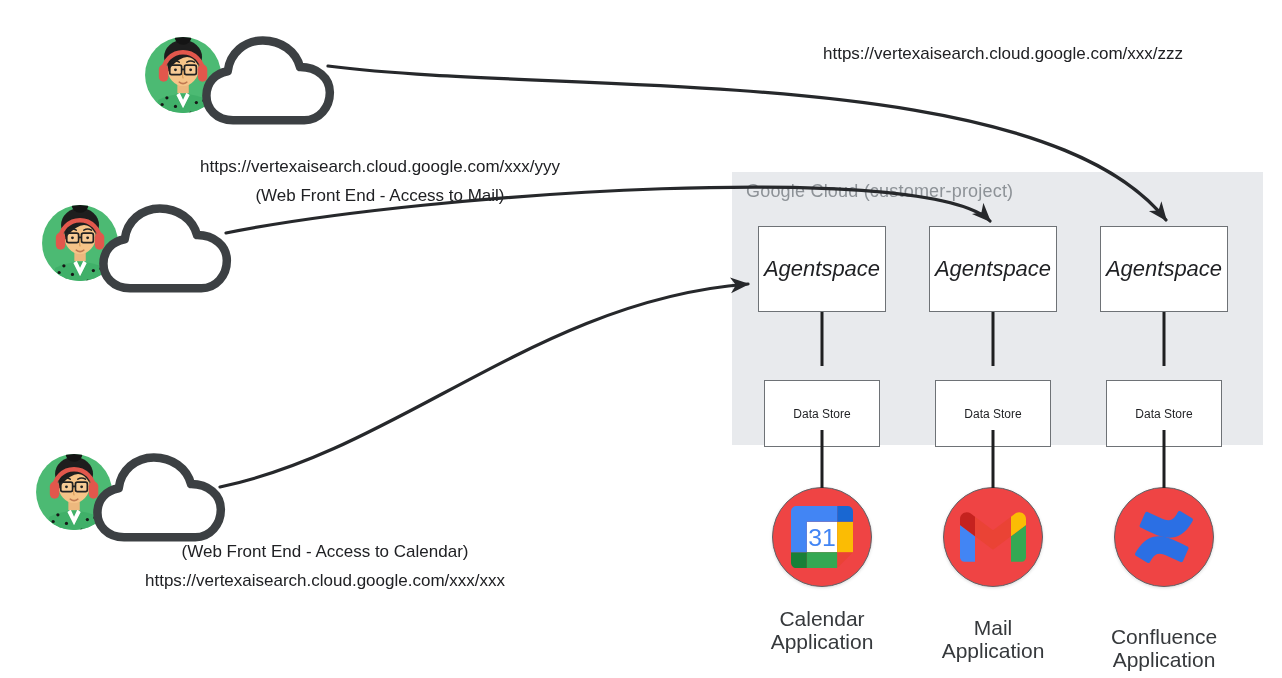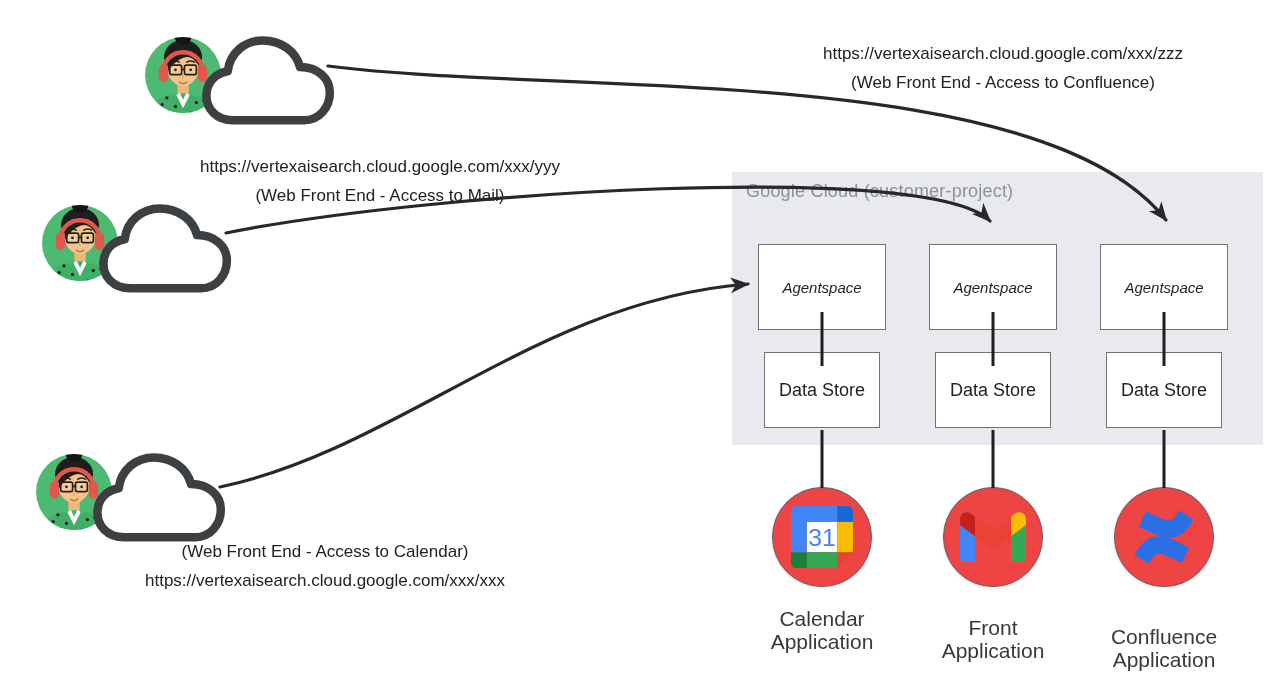--- a/index.html
+++ b/index.html
@@ -11,42 +11,41 @@
   
   .flow-text{position:absolute;width:440px;text-align:center;font-size:17px;line-height:29px;color:#202124;}
   .flow-0{left:783px;top:39px;}
   .flow-1{left:160px;top:152px;}
   .flow-2{left:105px;top:537px;}
   
   .gcp{position:absolute;left:732px;top:172px;width:531px;height:273px;background:#e8eaed;}
   .gcp-label{position:absolute;left:14px;top:9px;font-size:18px;letter-spacing:.2px;color:#8d9297;}
   
   .box{position:absolute;background:#ffffff;border:1.6px solid #6e7276;display:flex;align-items:center;justify-content:center;box-sizing:border-box;}
-  .agent{width:128px;height:86px;top:244px;font-size:15px;font-style:italic;}
+  .agent{width:128px;height:86px;top:226px;font-size:22px;font-style:italic;}
   .agent.c0{left:758px;} .agent.c1{left:929px;} .agent.c2{left:1100px;}
-  .ds{width:116px;height:76px;top:352px;font-size:18px;}
+  .ds{width:116px;height:67px;top:380px;font-size:12px;}
   .ds.c0{left:764px;} .ds.c1{left:935px;} .ds.c2{left:1106px;}
   
   .app-circle{position:absolute;top:487px;width:100px;height:100px;border-radius:50%;background:#ef4444;
     border:1.5px solid #5f6368;box-sizing:border-box;display:flex;align-items:center;justify-content:center;
     box-shadow:0 1px 3px rgba(60,64,67,.18);}
   .app-circle.c0{left:772px;} .app-circle.c1{left:943px;} .app-circle.c2{left:1114px;}
   .app-label{position:absolute;width:170px;text-align:center;font-size:21px;line-height:23px;color:#36393c;white-space:pre-line;}
   .app-label.c0{left:737px;top:607px;} .app-label.c1{left:908px;top:616px;} .app-label.c2{left:1079px;top:625px;}
   
   .overlay{position:absolute;left:0;top:0;width:1282px;height:678px;pointer-events:none;}
 </style>
 </head>
 <body>
 
 <div class="stage">
 
   <div class="flow-text flow-0">
     <div>https://vertexaisearch.cloud.google.com/xxx/zzz</div>
-    <div>(Web Front End - Access to Confluence)</div>
   </div>
   <div class="flow-text flow-1">
     <div>https://vertexaisearch.cloud.google.com/xxx/yyy</div>
     <div>(Web Front End - Access to Mail)</div>
   </div>
   <div class="flow-text flow-2">
     <div>(Web Front End - Access to Calendar)</div>
     <div>https://vertexaisearch.cloud.google.com/xxx/xxx</div>
   </div>
 
@@ -97,21 +96,21 @@
   </div>
   <div class="app-circle c2">
     <svg width="58" height="58" viewBox="0 0 25 25" aria-hidden="true">
       <path fill="#2b6fe4" d="M0.87 18.26c-.25.38-.53.87-.76 1.24-.21.36-.1.83.26 1.05l4.96 3.05c.18.11.4.14.6.09.2-.05.38-.18.49-.36.2-.33.45-.76.73-1.22 1.97-3.25 3.94-2.85 7.51-1.15l4.95 2.34c.19.09.41.1.61.02.2-.07.35-.23.43-.42l2.37-5.35c.16-.38-.01-.82-.38-.99-1.04-.49-3.11-1.47-4.98-2.37-6.68-3.24-12.36-3.03-16.79 4.07z"></path>
       <path fill="#2b6fe4" d="M24.13 6.74c.25-.38.53-.87.76-1.24.21-.36.1-.83-.26-1.05L19.67 1.4c-.18-.11-.4-.15-.61-.1-.21.05-.38.19-.49.37-.2.33-.45.76-.73 1.22-1.97 3.25-3.94 2.85-7.51 1.15L5.42 1.7c-.19-.09-.41-.1-.61-.02-.2.08-.35.23-.43.42L2.03 7.42c-.16.38.01.82.38.99 1.04.49 3.11 1.47 4.98 2.37 6.68 3.24 12.36 3.03 16.74-4.04z"></path>
     </svg>
   </div>
 
   <div class="app-label c0">Calendar
 Application</div>
-  <div class="app-label c1">Front
+  <div class="app-label c1">Mail
 Application</div>
   <div class="app-label c2">Confluence
 Application</div>
 
   <svg class="overlay" viewBox="0 0 1282 678" aria-hidden="true">
     <defs>
       <clipPath id="avclip">
           <circle cx="45" cy="55" r="40"></circle>
         </clipPath>
       <marker id="arrowhead" viewBox="0 0 12 10" refX="11" refY="5" markerWidth="6" markerHeight="5.4" orient="auto-start-reverse">

